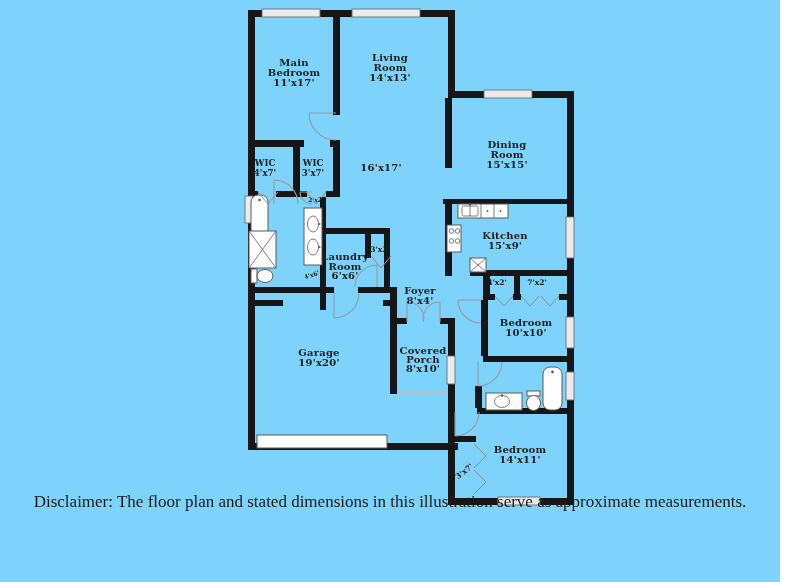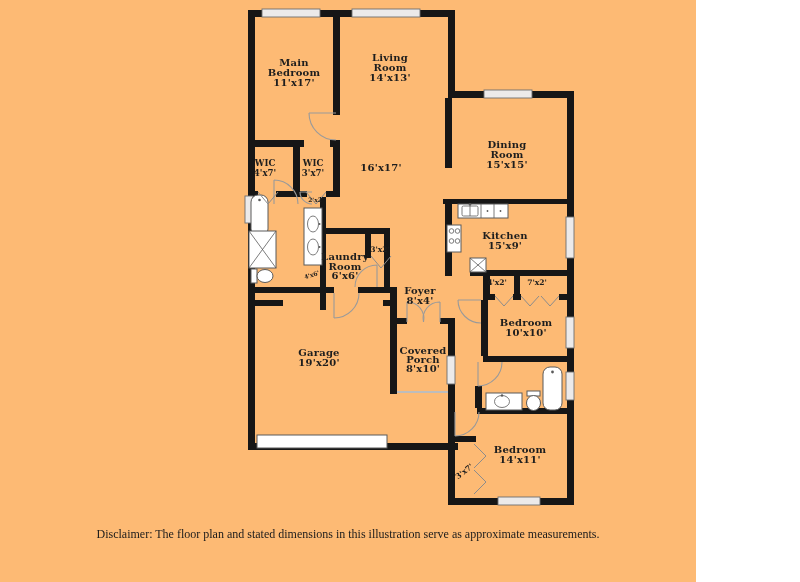--- a/index.html
+++ b/index.html
@@ -1,32 +1,32 @@
 <!DOCTYPE html>
 <html><head>
 <meta charset="utf-8">
 <style>
   html,body{margin:0;padding:0;background:#ffffff;}
-  .canvas{position:relative;width:696px;height:582px;background:#fdba74;overflow:hidden;}
+  .canvas{position:relative;width:780px;height:582px;background:#7dd3fc;overflow:hidden;}
   svg{position:absolute;left:0;top:0;}
   .w{fill:#161616;}
   .win{fill:#eceaea;stroke:#6f6f6f;stroke-width:0.9;}
   .fx{fill:#ffffff;stroke:#5a5a5a;stroke-width:1;}
   .fxl{stroke:#5a5a5a;stroke-width:0.8;fill:none;}
   .fxd{fill:#5a5a5a;stroke:none;}
   .door{stroke:#9a9a9a;stroke-width:1.1;fill:none;}
   .bifold{stroke:#8c8c8c;stroke-width:1;fill:none;}
   .openline{stroke:#bdbdbd;stroke-width:2;fill:none;}
   text{font-family:"DejaVu Serif",serif;font-weight:bold;fill:#1e1e1e;text-anchor:middle;}
   .rl{font-size:10px;letter-spacing:.2px;}
   .ml{font-size:8.6px;}
   .sl{font-size:7.6px;}
   .tl{font-size:6px;}
-  .disclaimer{position:absolute;left:0;right:0;top:524px;text-align:center;
-    font-family:"Liberation Serif",serif;font-size:12px;line-height:20px;color:#1b1b1b;}
+  .disclaimer{position:absolute;left:0;right:0;top:492px;text-align:center;
+    font-family:"Liberation Serif",serif;font-size:17px;line-height:20px;color:#1b1b1b;}
 </style>
 </head>
 <body>
 
 <div class="canvas">
 <svg width="800" height="582" viewBox="0 0 800 582">
 
   <g>
     <rect class="w" x="248" y="10" width="207" height="7"></rect>
     <rect class="w" x="248" y="10" width="7" height="440"></rect>

